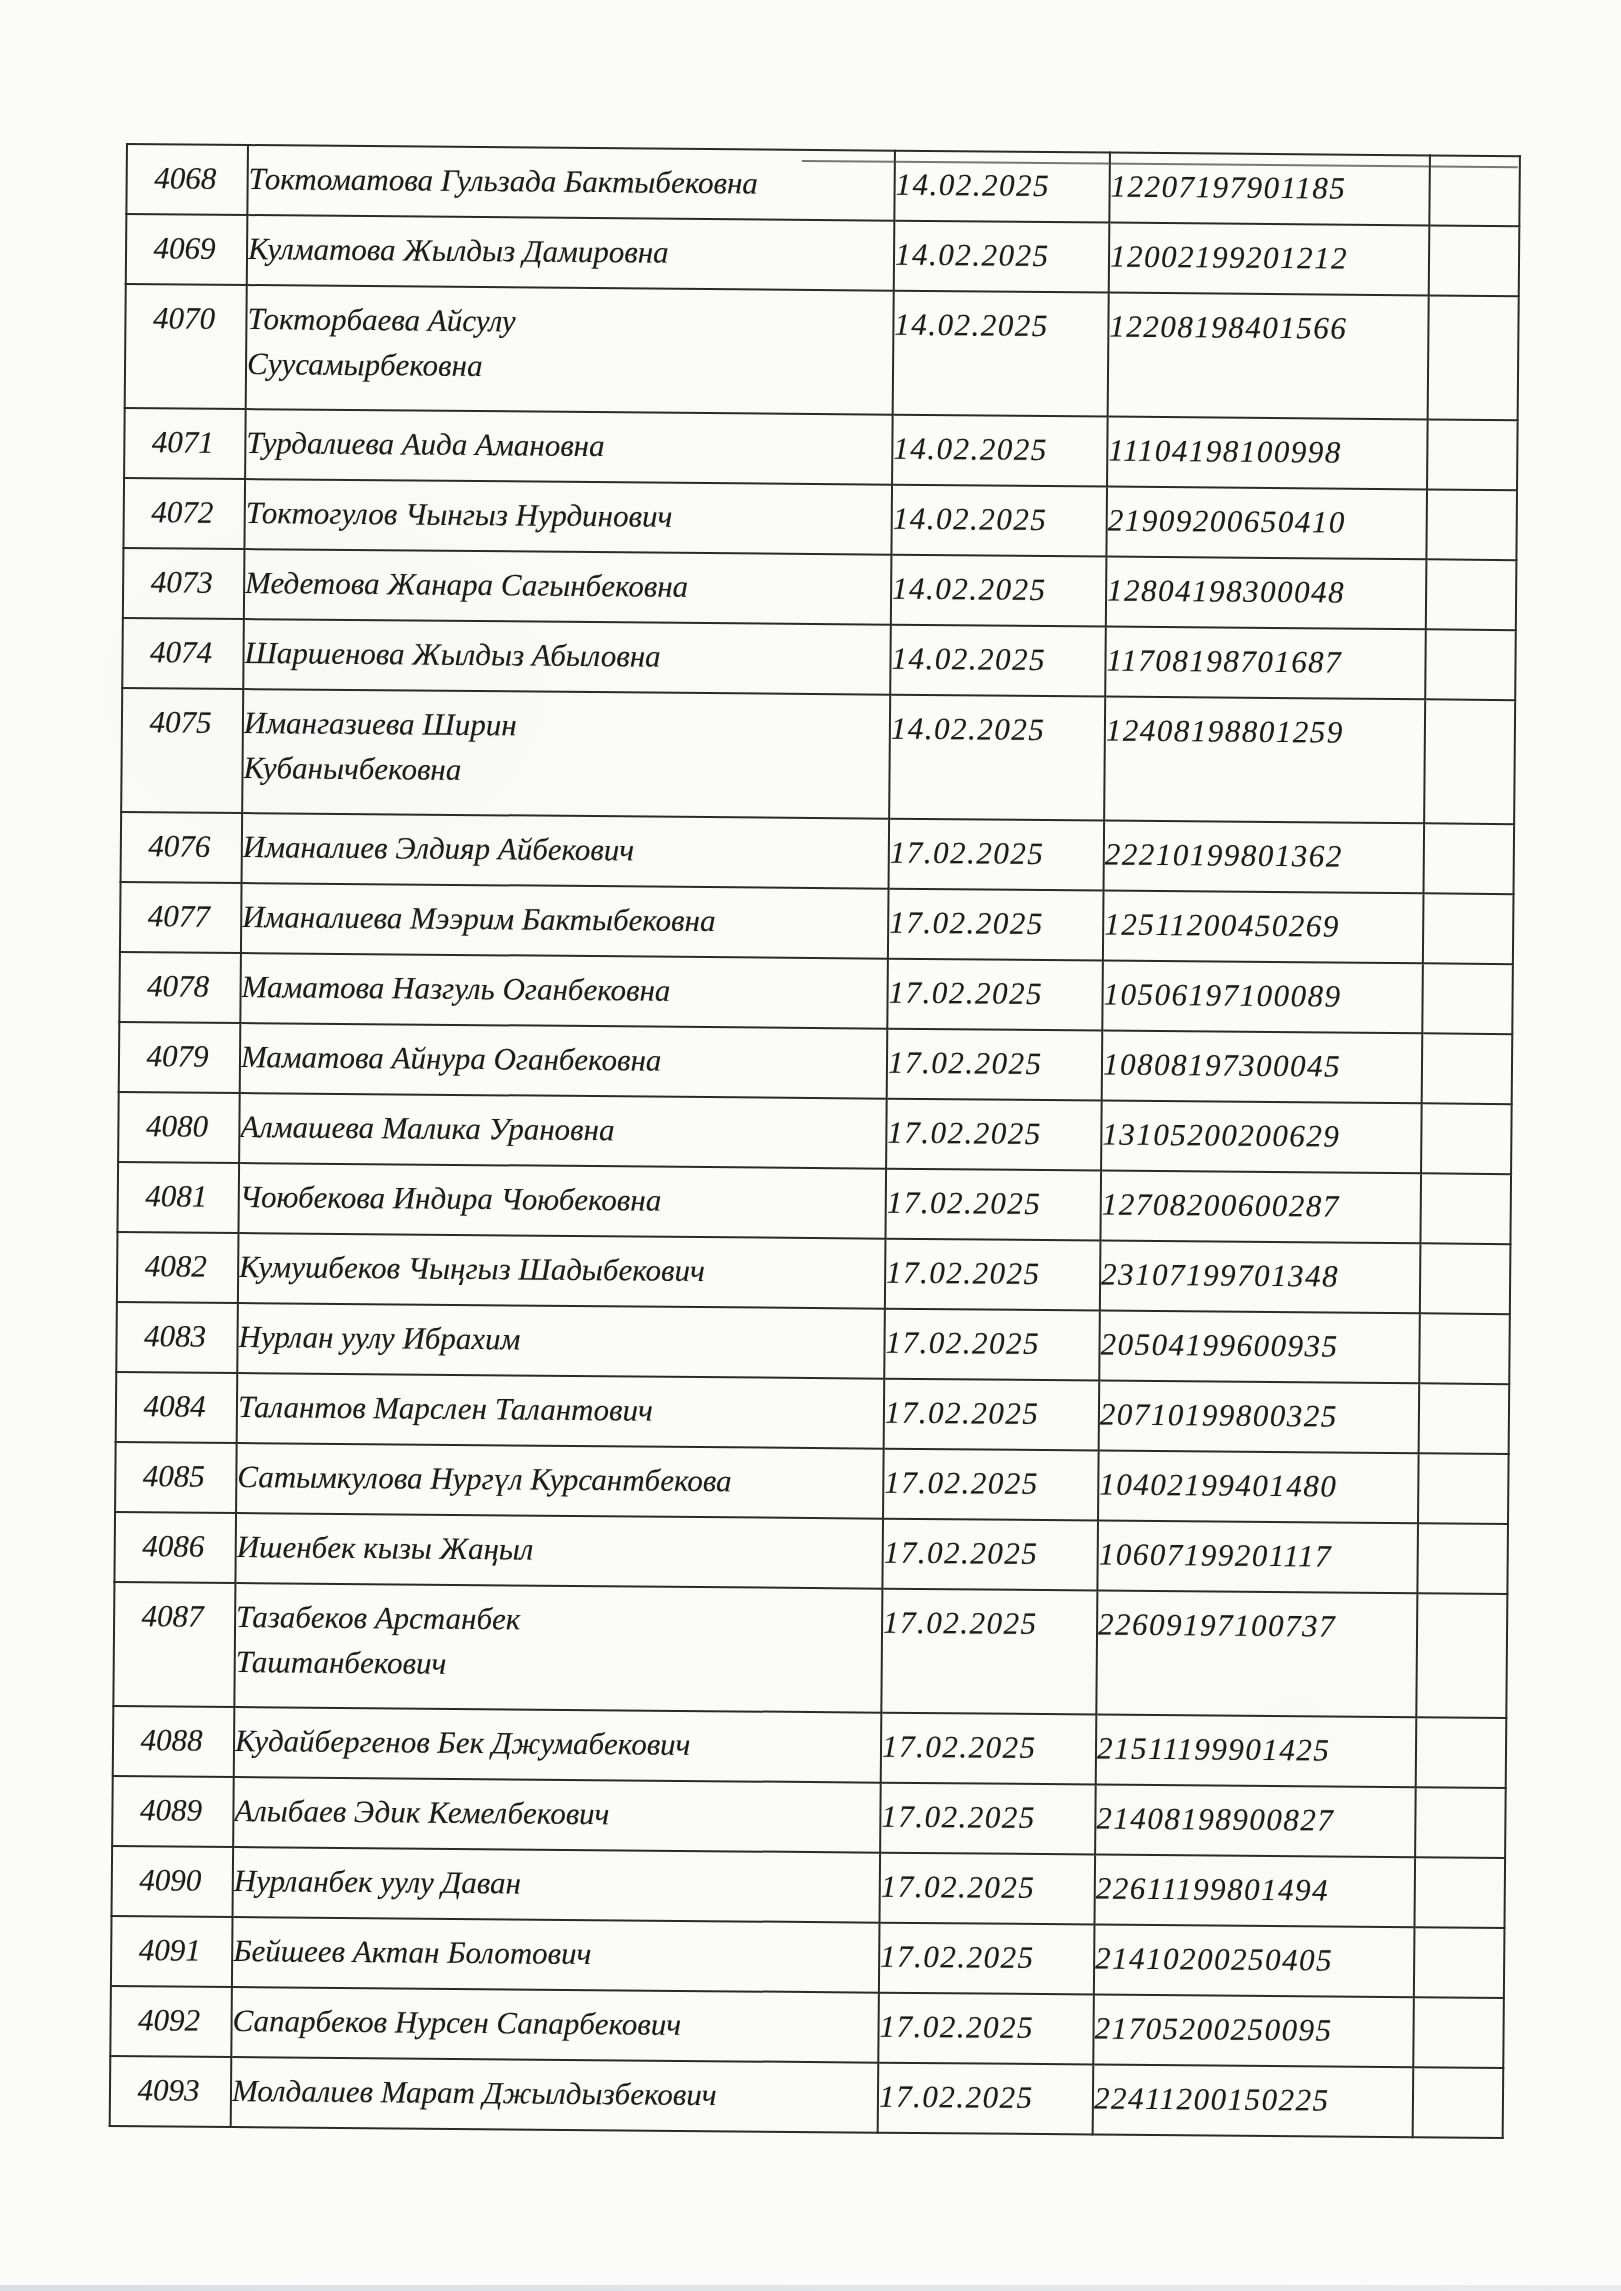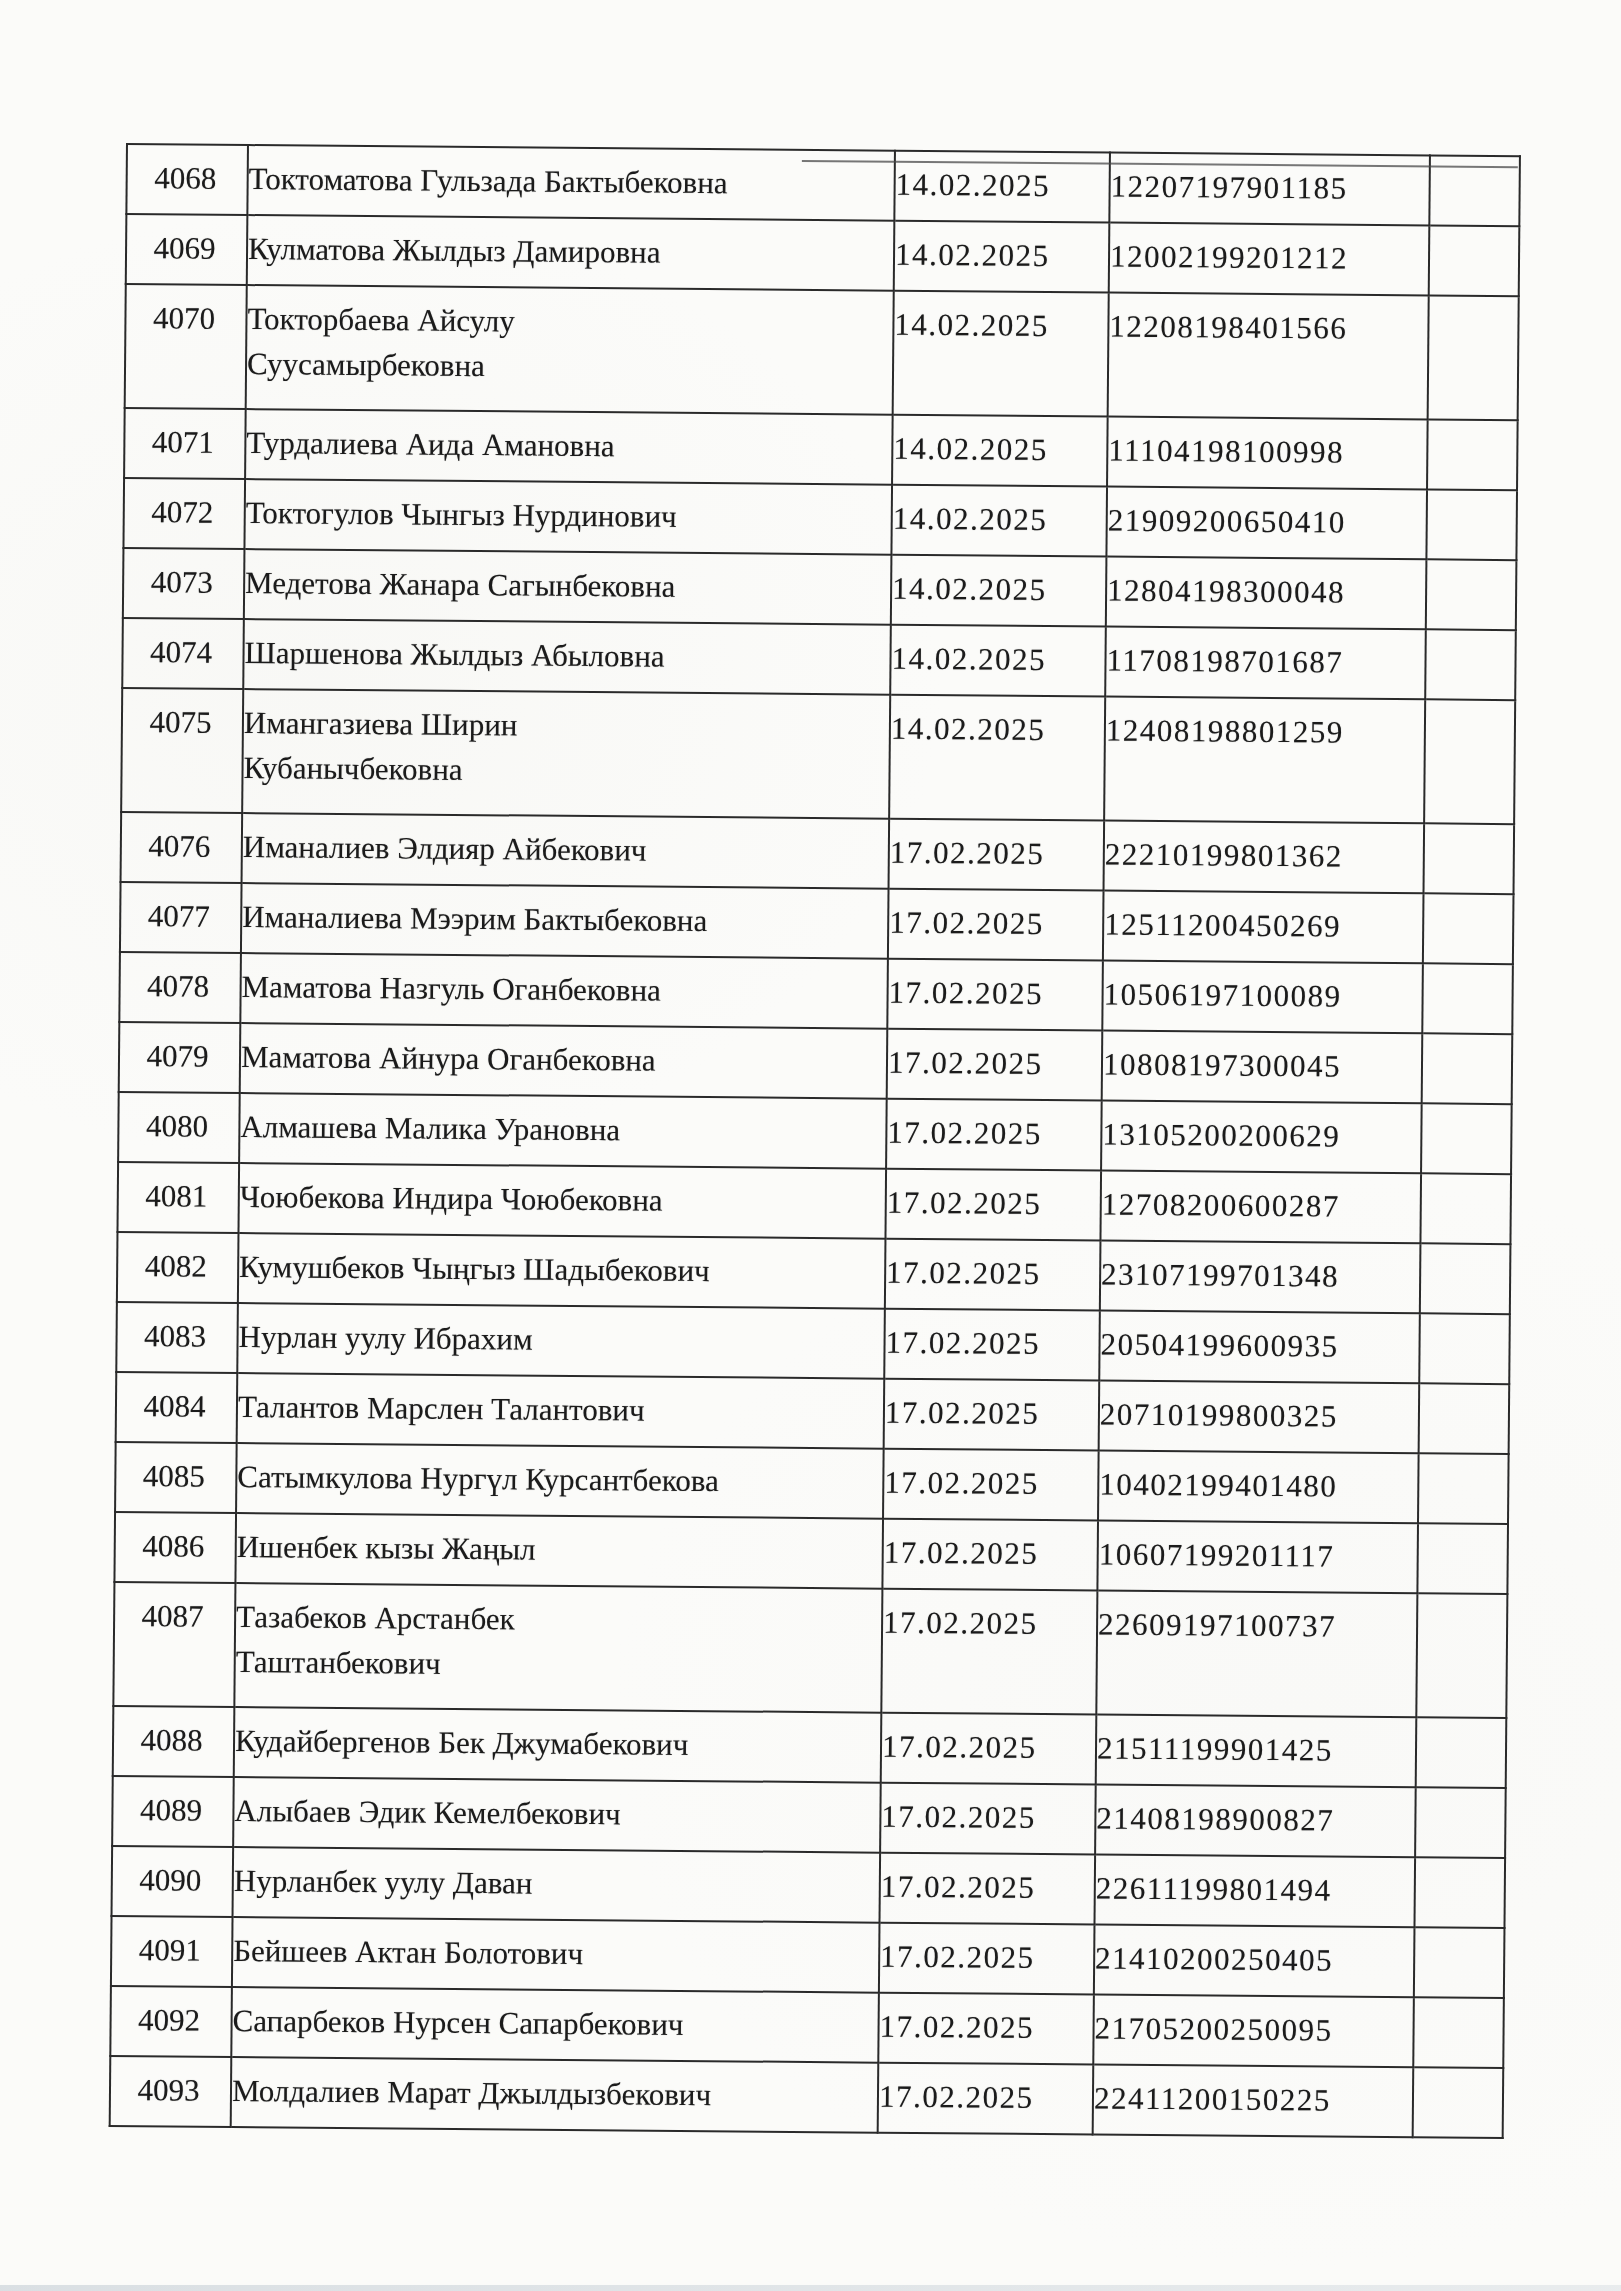--- a/index.html
+++ b/index.html
@@ -12,20 +12,21 @@
     width: 1621px;
     height: 2292px;
     margin: 0 auto;
     overflow: hidden;
     background:
       radial-gradient(ellipse 882px 686px at 20% 30%, rgba(246,246,243,0.6), rgba(246,246,243,0) 70%),
       radial-gradient(ellipse 980px 784px at 80% 75%, rgba(247,247,245,0.5), rgba(247,247,245,0) 70%),
       #fbfbf9;
     font-family: "Liberation Serif", "DejaVu Serif", serif;
     color: #1b1b1b;
+    font-style: italic;
   }
   .table-wrap {
     position: absolute;
     left: 126px;
     top: 143px;
     width: 1392px;
     transform: rotate(0.5deg);
     transform-origin: top left;
   }
   

